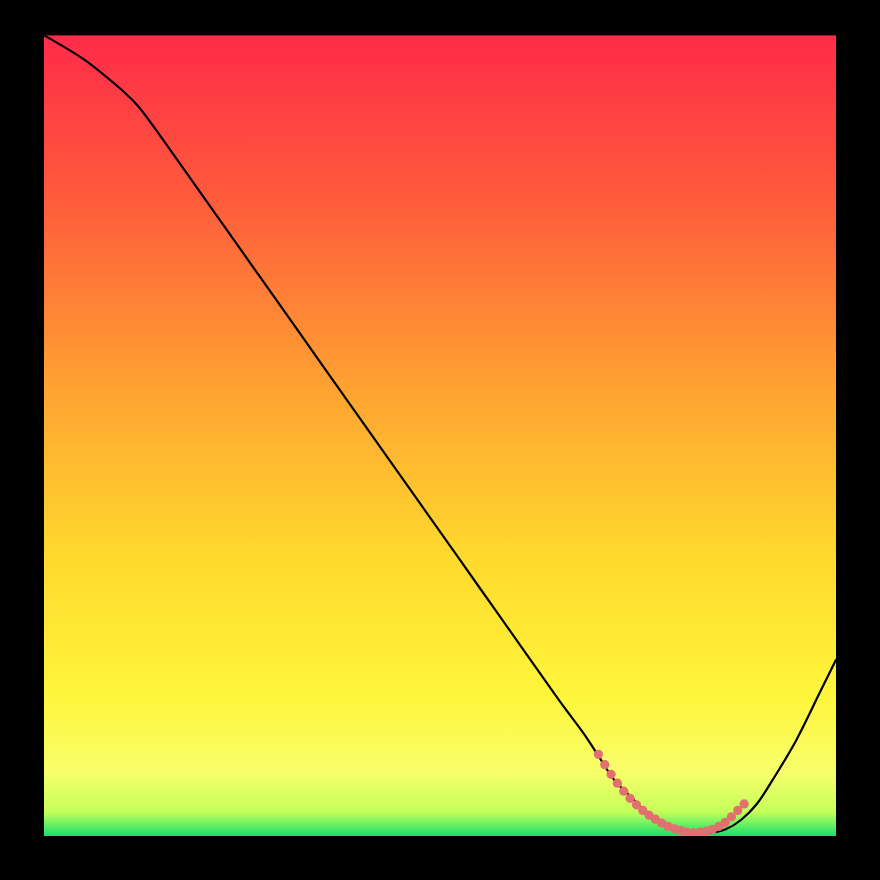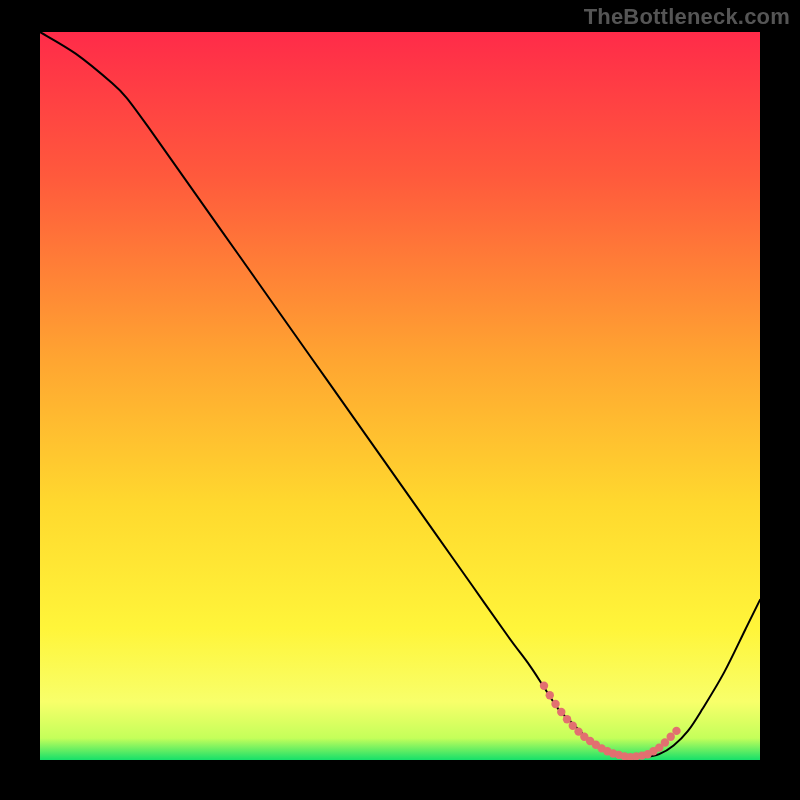--- a/index.html
+++ b/index.html
@@ -37,21 +37,20 @@
   .plot-area svg {
     display: block;
     width: 100%;
     height: 100%;
   }
 </style>
 </head>
 <body>
 
 <div class="frame">
-  <div class="watermark">TheBottleneck.com</div>
 
   <div class="plot-area">
     <svg id="chart-svg" viewBox="0 0 720 728" preserveAspectRatio="none">
         <defs>
           <linearGradient id="bg-grad" x1="0" y1="0" x2="0" y2="1">
             <stop offset="0%" stop-color="#ff2b49"></stop>
             <stop offset="20%" stop-color="#ff5a3c"></stop>
             <stop offset="45%" stop-color="#ffa531"></stop>
             <stop offset="65%" stop-color="#ffd92e"></stop>
             <stop offset="82%" stop-color="#fff53a"></stop>

